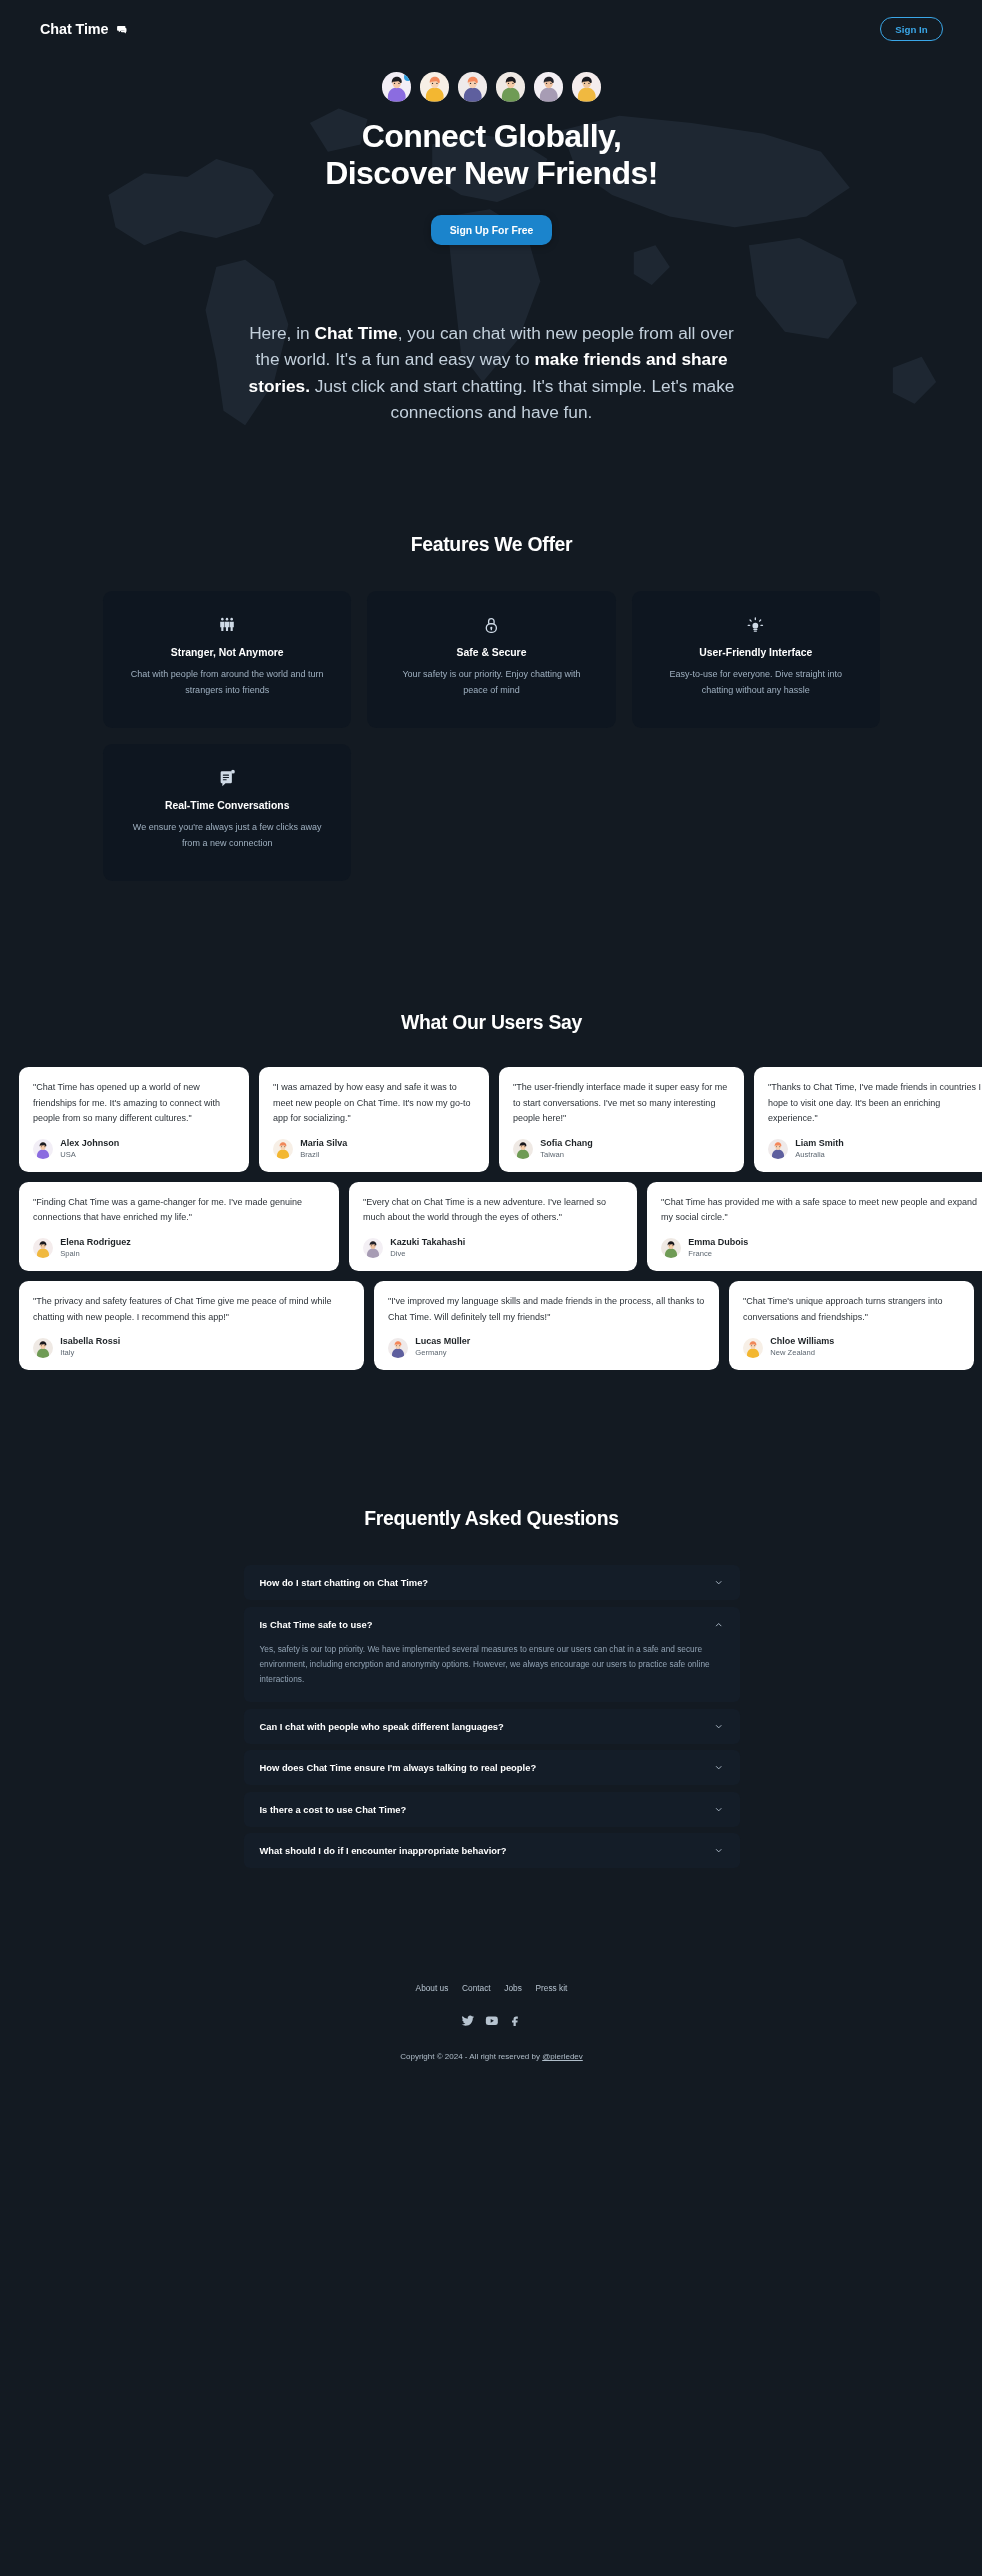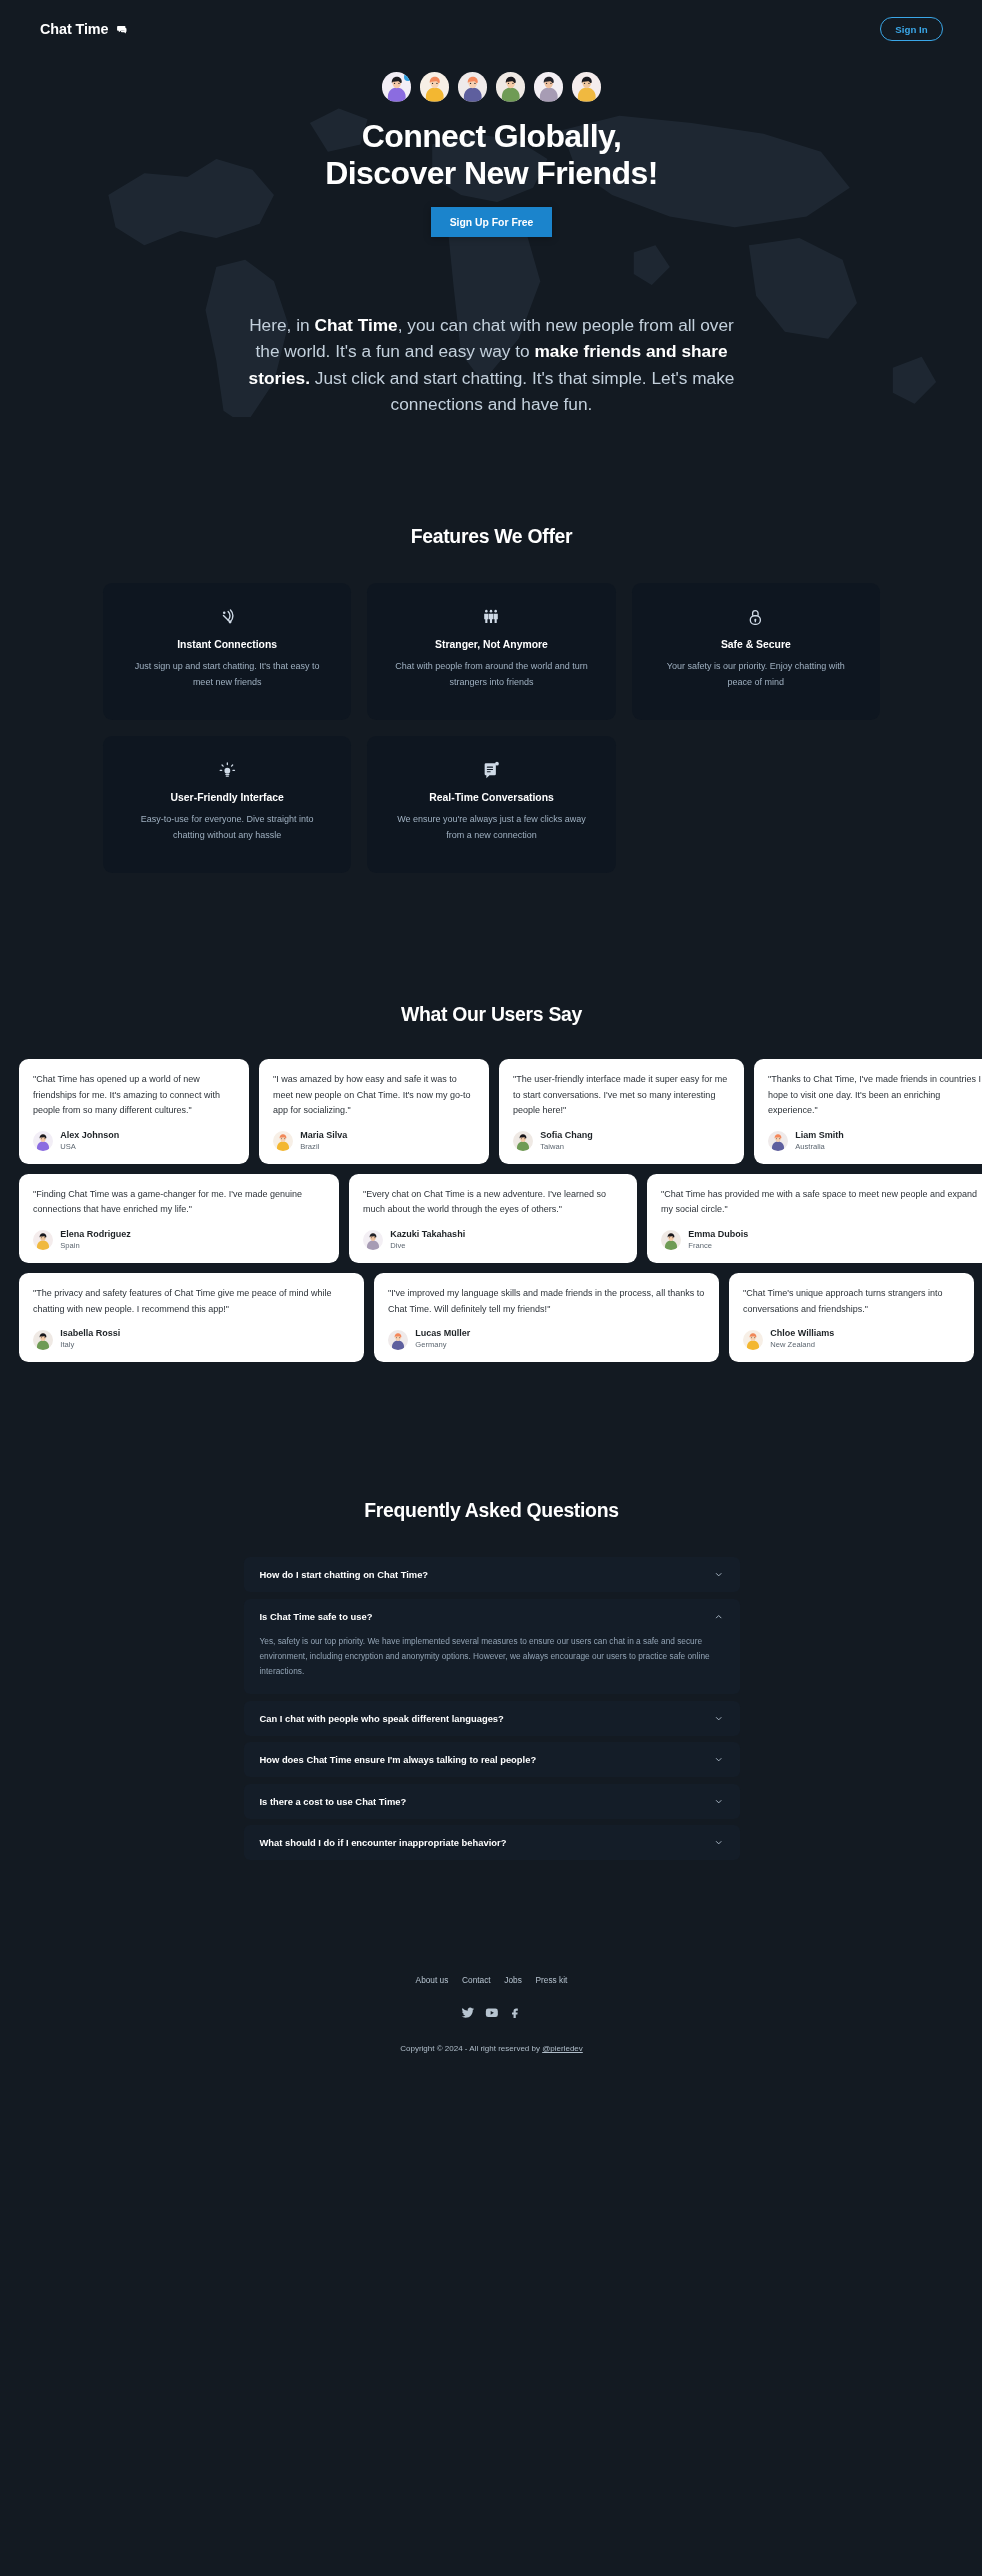--- a/index.html
+++ b/index.html
@@ -96,27 +96,28 @@
   .hero-sub {
     color: #b7c2cc;
     font-size: 11px;
     font-weight: 400;
     margin-bottom: 24.5px;
   }
   .cta-btn {
     background: #1b84cc;
     color: #ffffff;
     border: none;
-    border-radius: 0;
+    border-radius: 10px;
     font-size: 10.4px;
     font-weight: 700;
     padding: 9.4px 18.7px;
     cursor: pointer;
     font-family: "Liberation Sans", sans-serif;
     box-shadow: 0 1.4px 7.2px rgba(0,0,0,.28);
+    margin-top: 8px;
   }
 
   .intro {
     position: relative;
     z-index: 2;
     margin: 75px auto 0;
     width: 504px;
     text-align: center;
     color: #c3d0dc;
     font-size: 17.3px;
@@ -353,32 +354,20 @@
   </div>
 
   <div class="intro">
     <span>Here, in </span><b>Chat Time</b><span>, you can chat with new people from all over the world. It's a fun and easy way to </span><b>make friends and share stories.</b><span> Just click and start chatting. It's that simple. Let's make connections and have fun.</span>
   </div>
 </div>
 
 <div class="features">
   <div class="section-title">Features We Offer</div>
   <div class="feat-grid" id="feat-grid">
-      <div class="feat-card">
-        <div class="feat-icon">
-          <svg width="18.7" height="18.7" viewBox="0 0 24 24" fill="none" stroke="currentColor" stroke-width="1.8" stroke-linecap="round">
-            <circle cx="8" cy="6" r="1.6" fill="currentColor" stroke="none"></circle>
-            <path d="M13 4.6a7.5 7.5 0 0 1 0 11M16 2.5a10.5 10.5 0 0 1 0 15"></path>
-            <path d="M7 9.5 14.5 17"></path>
-            <circle cx="15.5" cy="18" r="1.8" fill="currentColor" stroke="none"></circle>
-          </svg>
-        </div>
-        <div class="feat-title">Instant Connections</div>
-        <div class="feat-desc">Just sign up and start chatting. It's that easy to meet new friends</div>
-      </div>
       <div class="feat-card">
         <div class="feat-icon">
           <svg width="20" height="20" viewBox="0 0 30 24" fill="currentColor">
             <circle cx="8" cy="3.2" r="1.9"></circle>
             <circle cx="15" cy="3.2" r="1.9"></circle>
             <circle cx="22" cy="3.2" r="1.9"></circle>
             <path d="M4.8 7h6.4v8.5H9.6V21H6.4v-5.5H4.8z"></path>
             <path d="M11.8 7h6.4v8.5h-1.6V21h-3.2v-5.5h-1.6z"></path>
             <path d="M18.8 7h6.4v8.5h-1.6V21h-3.2v-5.5h-1.6z"></path>
           </svg>

